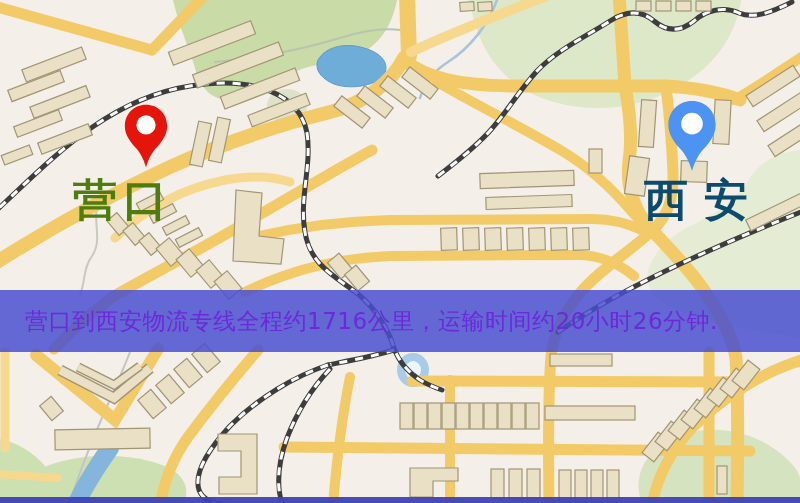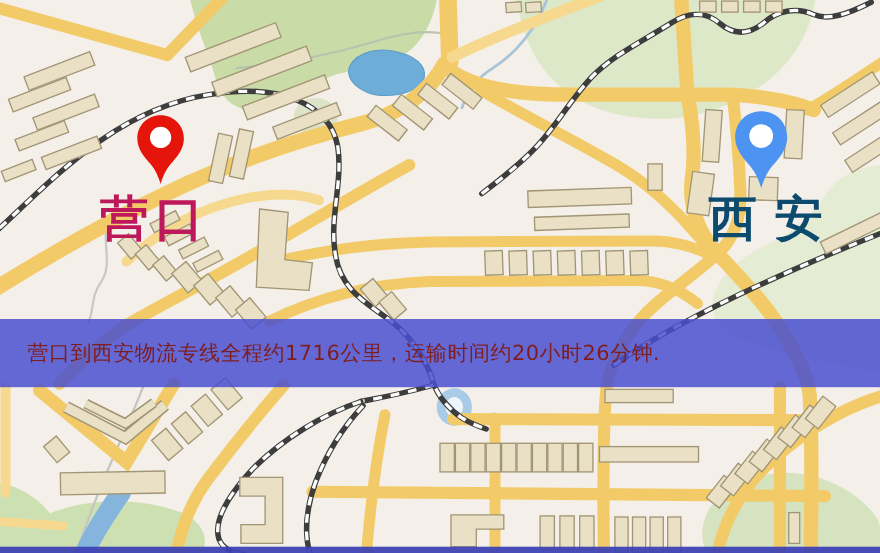--- a/index.html
+++ b/index.html
@@ -2,31 +2,31 @@
 <html><head>
 <meta charset="utf-8">
 <style>
   html,body{margin:0;padding:0;background:#ddd;}
   .stage{
     position:relative;width:800px;height:503px;overflow:hidden;
     font-family:"DejaVu Sans",sans-serif;background:#f4efe8;
   }
   .stage svg.map-art{position:absolute;left:0;top:0;}
   .city-label{position:absolute;font-weight:bold;font-size:44px;line-height:1;white-space:nowrap;}
-  .city-label.origin{left:91px;top:178px;color:#be185d;letter-spacing:6px;}
+  .city-label.origin{left:73px;top:178px;color:#4d7c0f;letter-spacing:6px;}
   .city-label.dest{left:644px;top:178px;color:#0c4a6e;letter-spacing:16px;}
   .pin{position:absolute;}
   .pin.origin-pin{left:123px;top:102px;width:46px;height:68px;}
   .pin.dest-pin{left:666px;top:100px;width:52px;height:72px;}
   .banner{
     position:absolute;left:0;top:290px;width:800px;height:62px;
     background:rgba(72,78,207,0.84);
     display:flex;align-items:center;box-sizing:border-box;padding-left:25px;
   }
-  .banner span{color:#7f1d1d;font-size:19px;letter-spacing:0.5px;white-space:nowrap;}
+  .banner span{color:#6d28d9;font-size:23px;letter-spacing:0.5px;white-space:nowrap;}
   .bottom-strip{position:absolute;left:0;bottom:0;width:800px;height:6px;background:rgba(62,66,180,0.95);}
   
   .rail-base{fill:none;stroke:#3d3d3d;stroke-width:5;stroke-linecap:round;}
   .rail-dash{fill:none;stroke:#fcfcfc;stroke-width:3;stroke-linecap:butt;stroke-dasharray:8 8;}
   .road{fill:none;stroke:#f2cb68;stroke-linecap:round;}
   .road.lt{stroke:#f6d98f;}
   .bld{fill:#e9e0c6;stroke:#a29574;stroke-width:1.2;}
   .stream{fill:none;stroke-linecap:round;}
 </style>
 </head>

